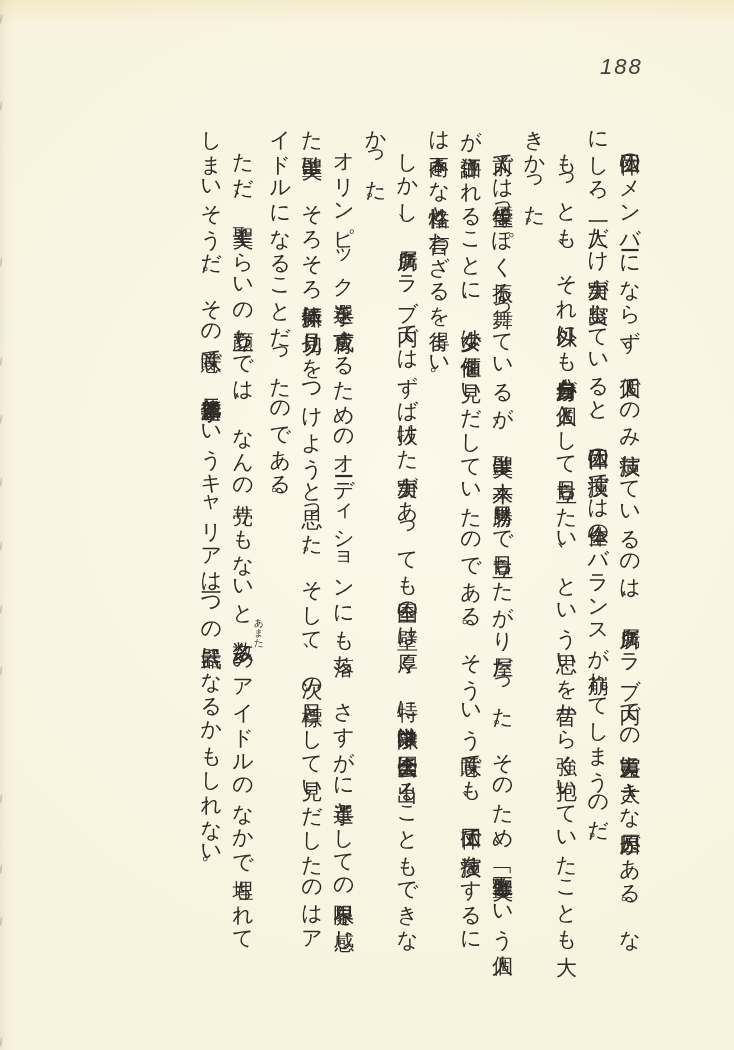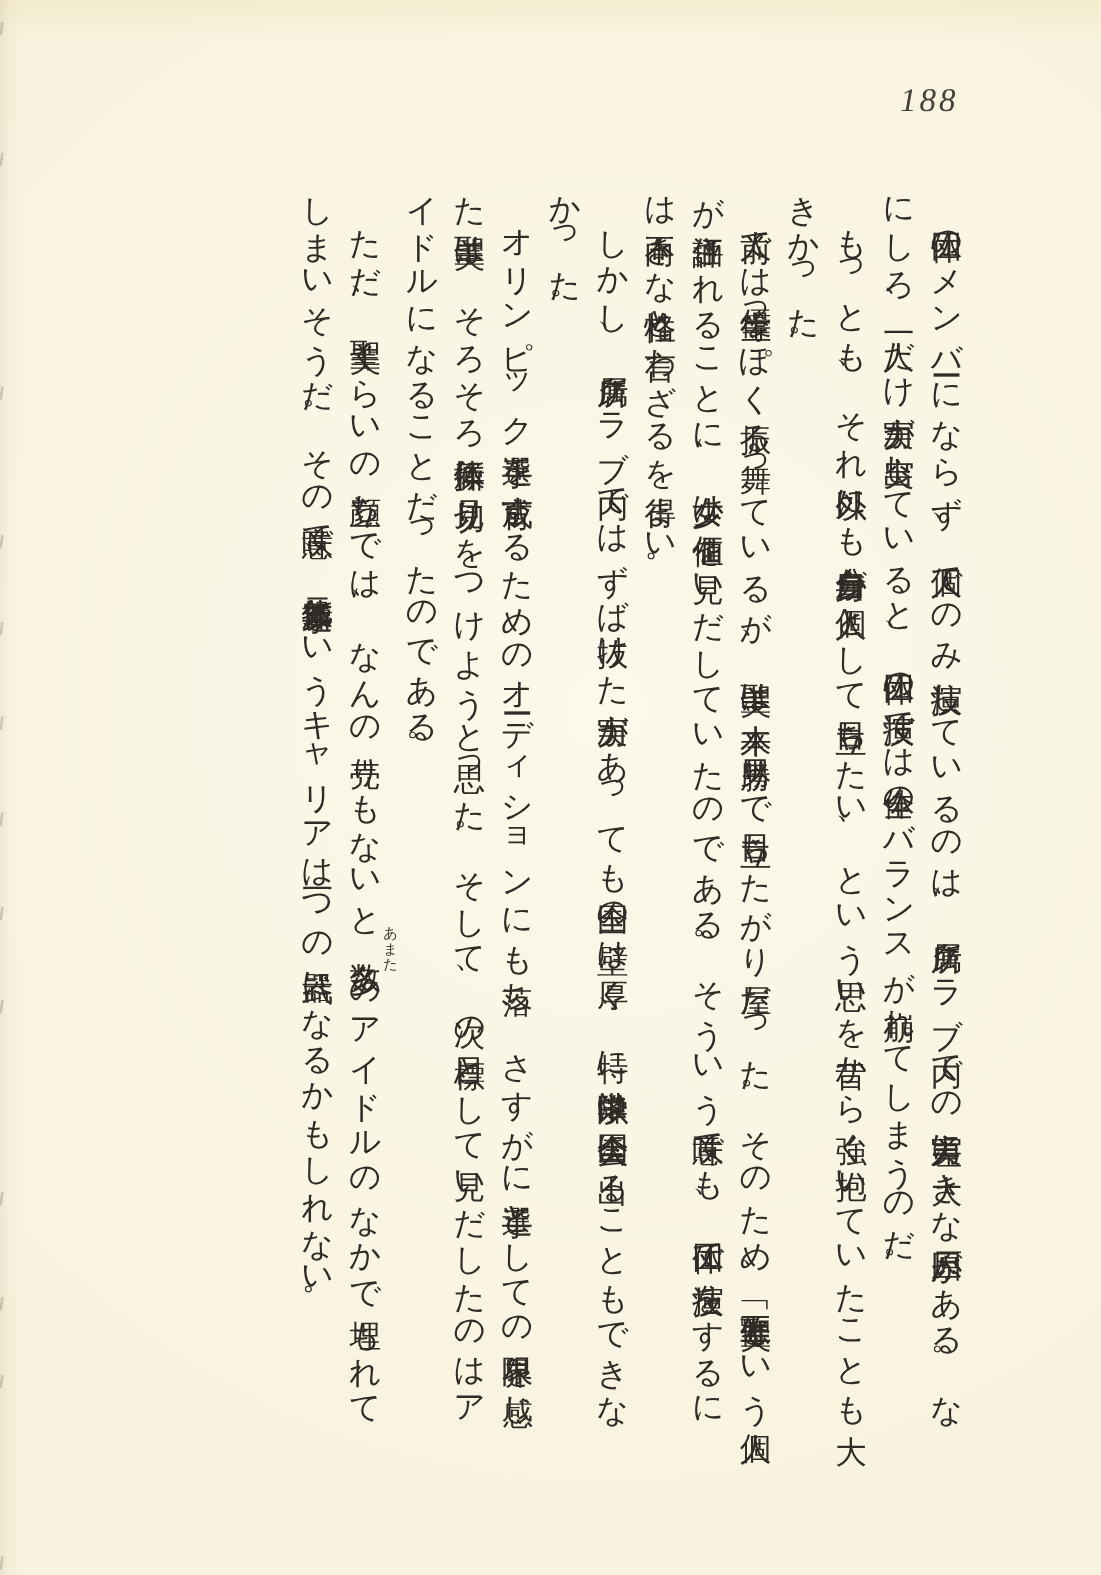--- a/index.html
+++ b/index.html
@@ -11,21 +11,21 @@
   }
   .book-page {
     position: relative;
     width: 734px;
     height: 1050px;
     background-color: #f8f3de;
     background-image:
       radial-gradient(ellipse 130% 90% at 55% 45%, rgba(255,253,244,0.55) 0%, rgba(255,253,244,0) 60%),
       linear-gradient(to right, rgba(120,105,80,0.10) 0px, rgba(120,105,80,0.03) 6px, rgba(120,105,80,0) 16px),
       linear-gradient(to bottom, rgba(235,220,170,0.35) 0px, rgba(235,220,170,0) 26px);
-    font-family: Liberation Serif, serif;
+    font-family: Liberation Sans, sans-serif;
     overflow: hidden;
   }
   .page-number {
     position: absolute;
     top: 54px;
     left: 600px;
     font-size: 22px;
     font-style: italic;
     letter-spacing: 2px;
     color: #45403a;

